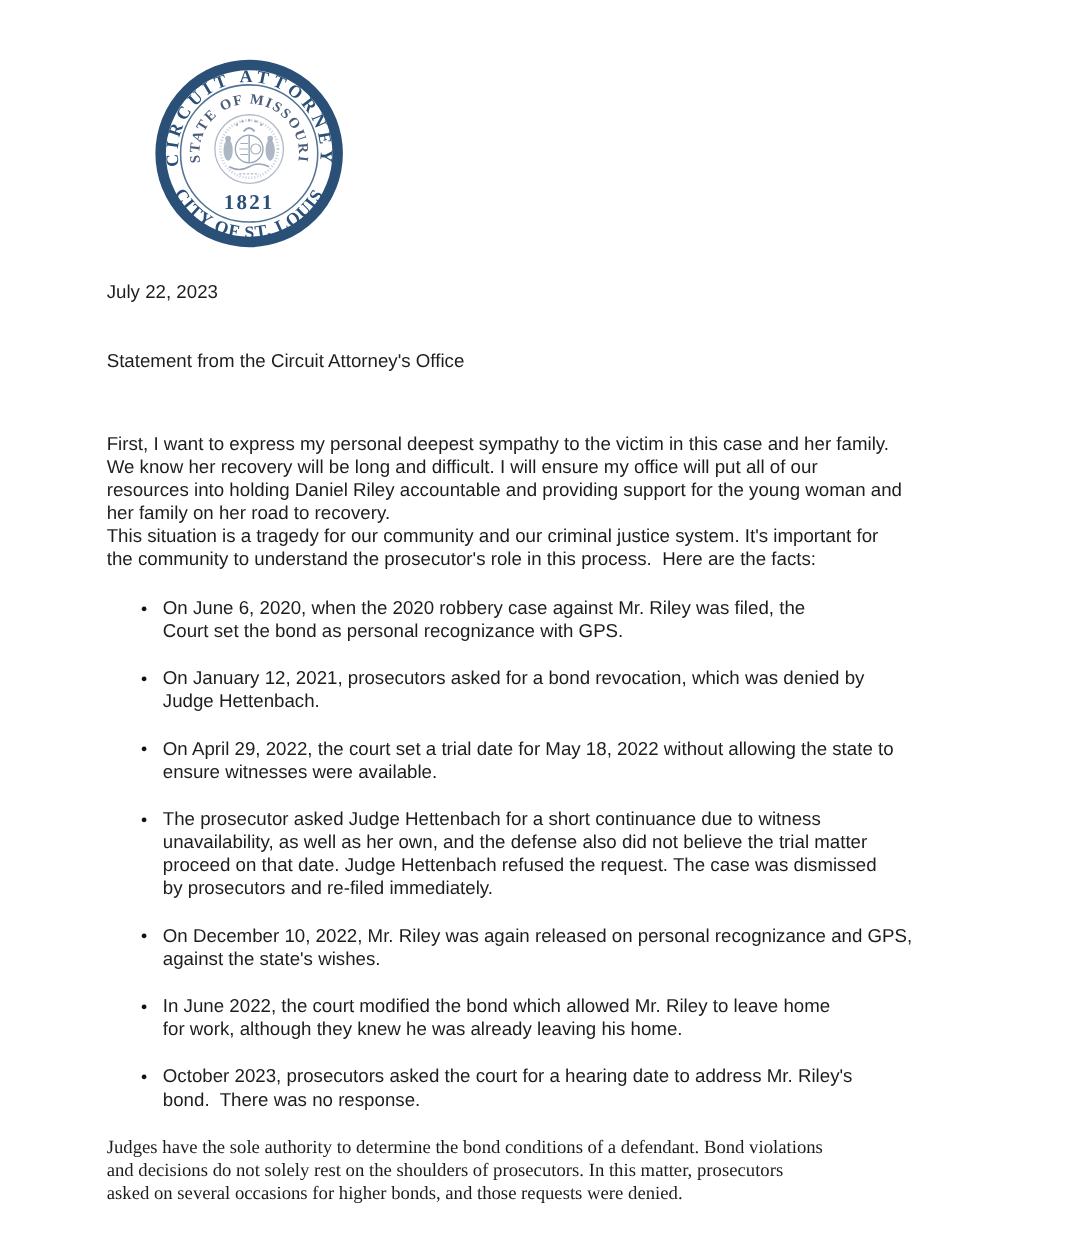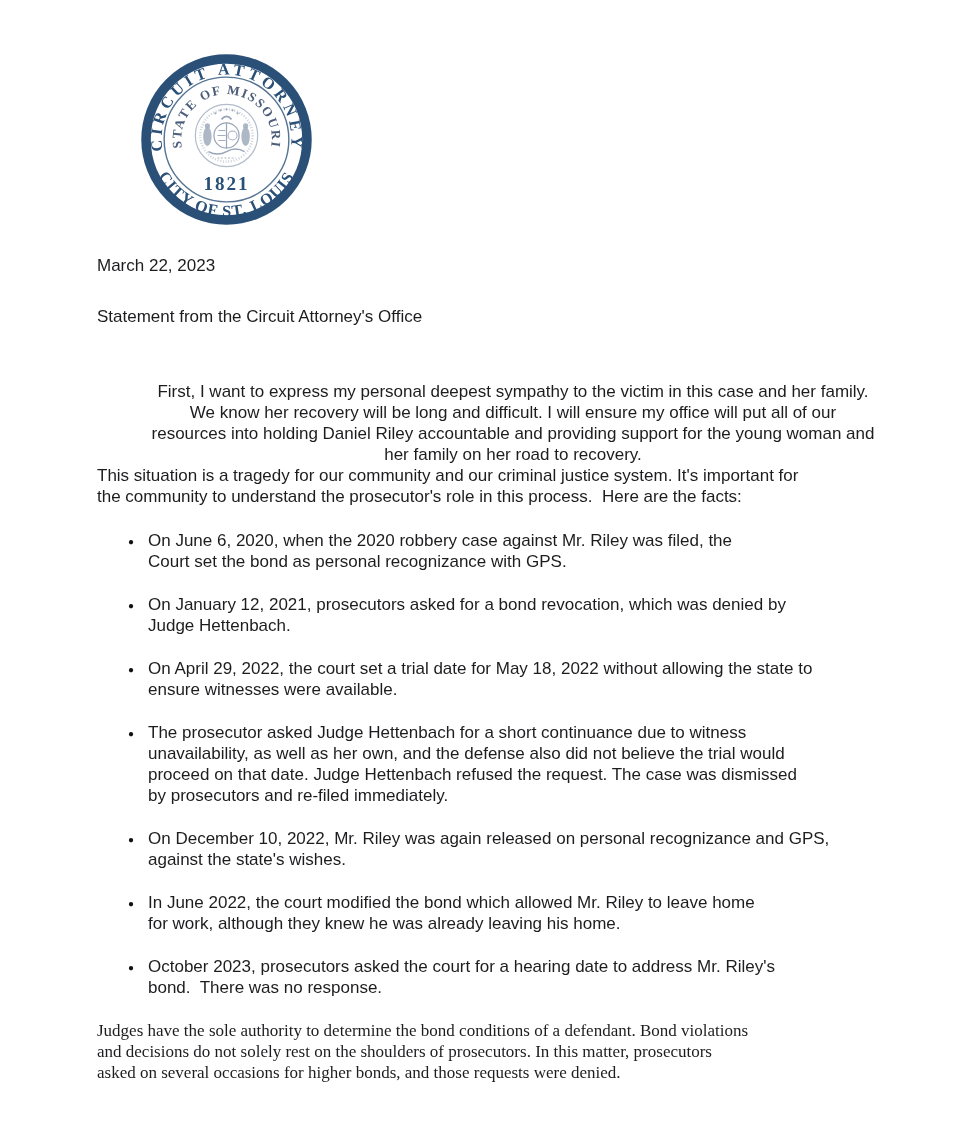--- a/index.html
+++ b/index.html
@@ -9,22 +9,22 @@
     color:#1d1d1f;
   }
   .seal { position:absolute; left:138px; top:51px; width:177px; height:177px; }
   .seal svg { width:100%; height:100%; filter:blur(0.3px); }
   .arc-outer  { font-family:"Liberation Serif","DejaVu Serif",serif; font-weight:bold; font-size:16px; letter-spacing:4px; }
   .arc-bottom { font-family:"Liberation Serif","DejaVu Serif",serif; font-weight:bold; font-size:16px; letter-spacing:1.2px; }
   .arc-inner  { font-family:"Liberation Serif","DejaVu Serif",serif; font-weight:bold; font-size:13px; letter-spacing:1.6px; }
   .year       { font-family:"Liberation Serif","DejaVu Serif",serif; font-weight:bold; font-size:19px; letter-spacing:2px; }
   .content { position:absolute; left:97px; top:255px; width:832px; font-size:17px; line-height:21px; }
   .pre { white-space:pre-wrap; }
-  .title-line { margin-top:30px; }
-  .para-intro { margin-top:54px;text-align:center; }
+  .title-line { margin-top:42px; }
+  .para-intro { margin-top:54px; }
   .para-situation { }
   .bullet-list { margin-top:23px; }
   .bullet { position:relative; padding-left:51px; margin-bottom:22px; }
   .bullet-marker { position:absolute; left:31px; top:0.5px; font-size:10px; line-height:21px; color:#111; }
   .para-closing { margin-top:2px;font-family:Liberation Serif, serif; }
 </style>
 </head>
 <body>
 
 <div class="page">
@@ -67,21 +67,21 @@
             <circle cx="94" cy="59" r="1.1"></circle>
           <circle cx="99" cy="62" r="1.1"></circle>
         </g>
         <path d="M70 100 q9 5 18 0 q9 -5 18 0" stroke-width="1.4"></path>
         <path d="M79 106.5 h18" stroke-width="1" stroke-dasharray="2,1.5" opacity="0.8"></path>
       </g>
     </svg>
   </div>
 
   <div class="content">
-    <div class="pre date-line">March 22, 2023</div>
+    <div class="pre date-line">July 22, 2023</div>
 
     <div class="pre title-line">Statement from the Circuit Attorney's Office</div>
 
     <div class="pre para-intro">First, I want to express my personal deepest sympathy to the victim in this case and her family.
 We know her recovery will be long and difficult. I will ensure my office will put all of our
 resources into holding Daniel Riley accountable and providing support for the young woman and
 her family on her road to recovery.</div>
 
     <div class="pre para-situation">This situation is a tragedy for our community and our criminal justice system. It's important for
 the community to understand the prosecutor's role in this process.  Here are the facts:</div>
@@ -98,21 +98,21 @@
 Judge Hettenbach.</div>
       </div>
       <div class="bullet">
         <span class="bullet-marker">●</span>
         <div class="pre">On April 29, 2022, the court set a trial date for May 18, 2022 without allowing the state to
 ensure witnesses were available.</div>
       </div>
       <div class="bullet">
         <span class="bullet-marker">●</span>
         <div class="pre">The prosecutor asked Judge Hettenbach for a short continuance due to witness
-unavailability, as well as her own, and the defense also did not believe the trial would
+unavailability, as well as her own, and the defense also did not believe the trial matter
 proceed on that date. Judge Hettenbach refused the request. The case was dismissed
 by prosecutors and re-filed immediately.</div>
       </div>
       <div class="bullet">
         <span class="bullet-marker">●</span>
         <div class="pre">On December 10, 2022, Mr. Riley was again released on personal recognizance and GPS,
 against the state's wishes.</div>
       </div>
       <div class="bullet">
         <span class="bullet-marker">●</span>

